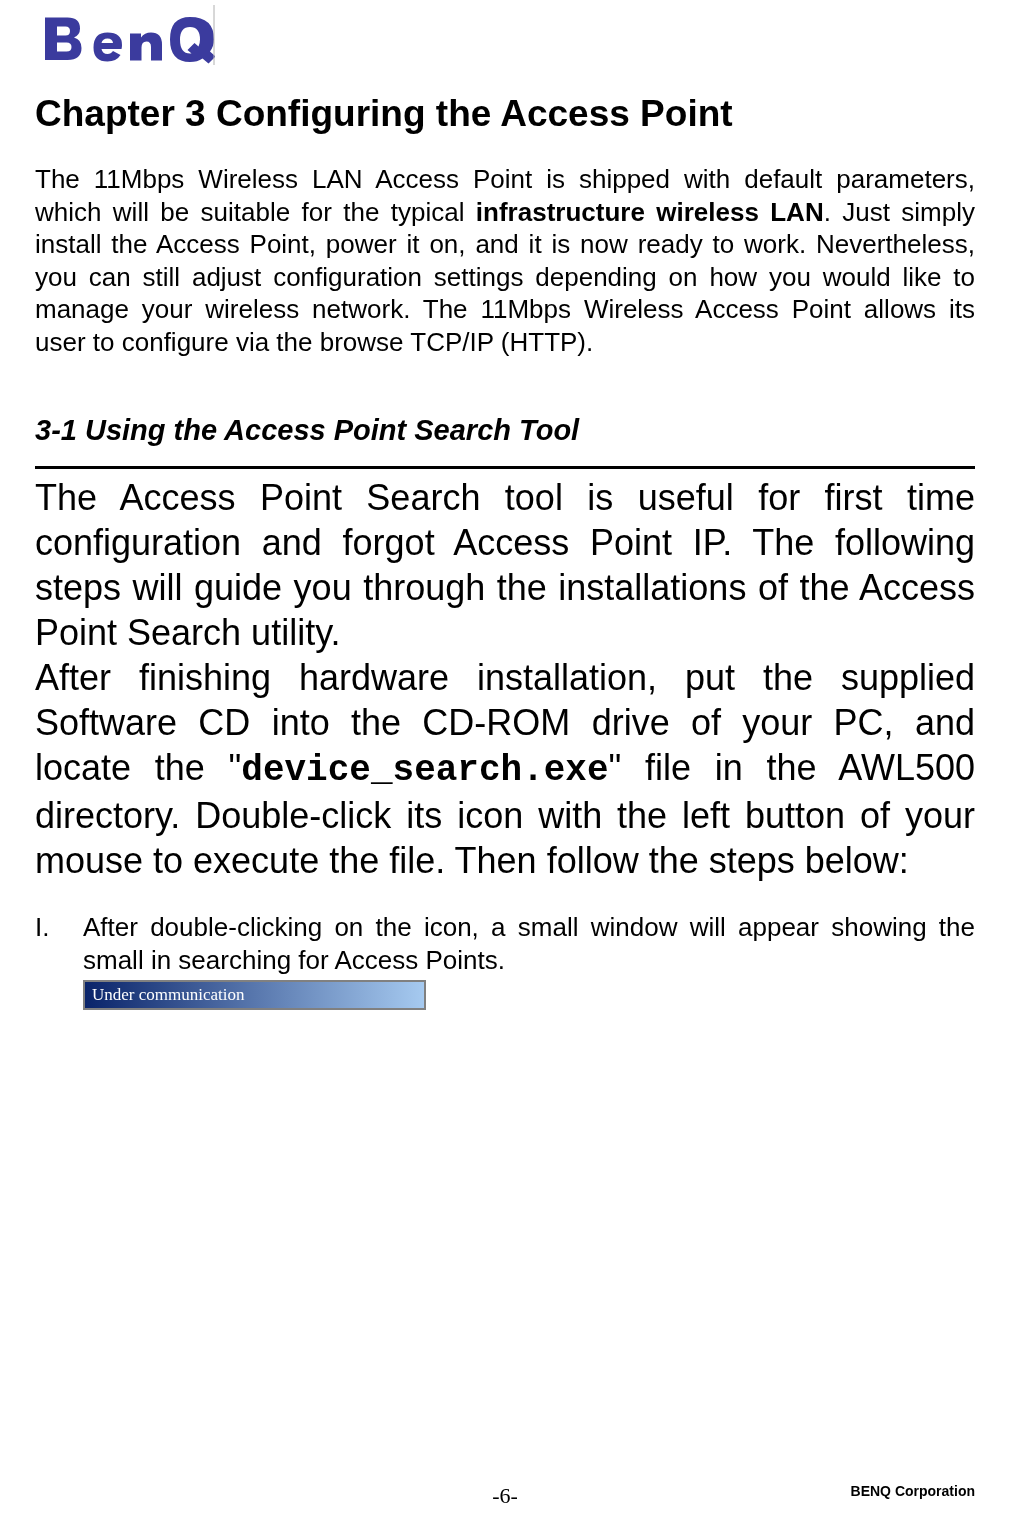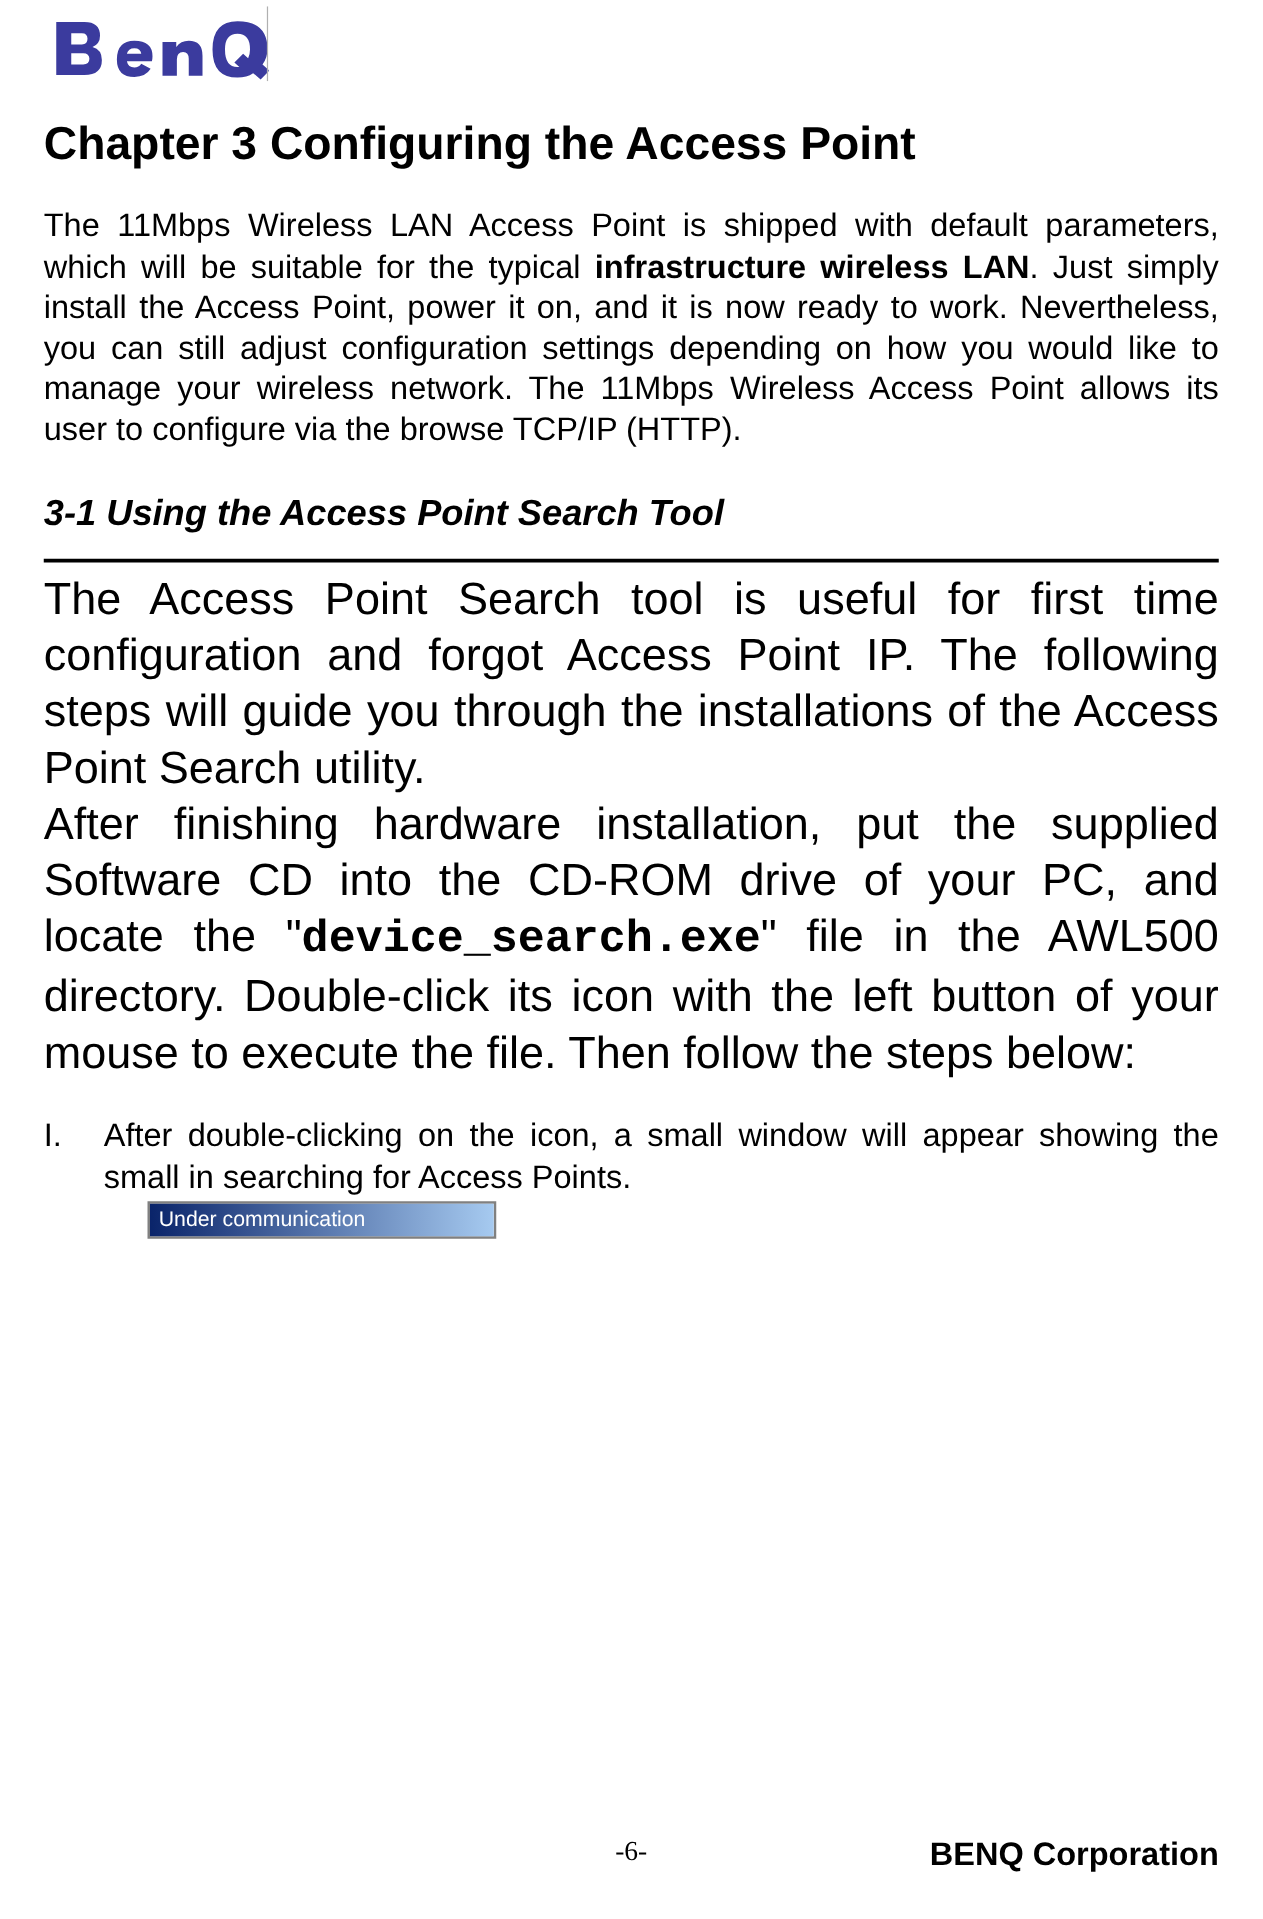--- a/index.html
+++ b/index.html
@@ -17,21 +17,21 @@
     .logo-area svg { width: 180px; height: auto; }
     .chapter-title {
       font-size: 37px;
       font-weight: bold;
       margin: 12px 0 28px 0;
     }
     .intro-para {
       font-size: 26px;
       line-height: 1.25;
       text-align: justify;
-      margin-bottom: 36px;
+      margin-bottom: 56px;
     }
     .intro-para .bold { font-weight: bold; }
     .section-heading {
       font-size: 29px;
       font-style: italic;
       font-weight: bold;
       margin-bottom: 19px;
     }
     .hr-thick {
       border: none;
@@ -54,25 +54,24 @@
     .list-marker {
       width: 48px;
       flex: 0 0 48px;
     }
     .list-text { flex: 1; }
     .dialog-figure {
       margin-left: 48px;
       margin-top: 4px;
     }
     .dialog-window {
-      width: 279px;
+      width: 343px;
       border: 2px solid #808080;
       background: #d4d0c8;
-      font-family: Liberation Sans, sans-serif;
-      margin-left: 35px;
+      font-family: Liberation Serif, serif;
     }
     .dialog-titlebar {
       background: linear-gradient(to right, #0a246a, #a6caf0);
       color: #fff;
       font-size: 17px;
       padding: 3px 7px;
     }
     .dialog-body {
       padding: 14px 12px 18px 12px;
       font-size: 17px;
@@ -90,21 +89,21 @@
     }
     .footer-center {
       position: absolute;
       left: 0; right: 0;
       text-align: center;
       font-size: 22px;
       font-family: "Times New Roman", serif;
     }
     .footer-right {
       margin-left: auto;
-      font-size: 26px;
+      font-size: 14px;
       font-weight: bold;
     }
   </style>
 </head>
 <body>
 
 <div class="logo-area">
   <svg viewBox="0 0 360 120">
     <g fill="#3b3b9e">
       <path d="M20 25 h45 q25 0 25 22 q0 13 -12 18 q15 4 15 21 q0 24 -28 24 h-45 z M44 43 v18 h17 q9 0 9 -9 q0 -9 -9 -9 z M44 75 v18 h19 q10 0 10 -9 q0 -9 -10 -9 z"></path>

